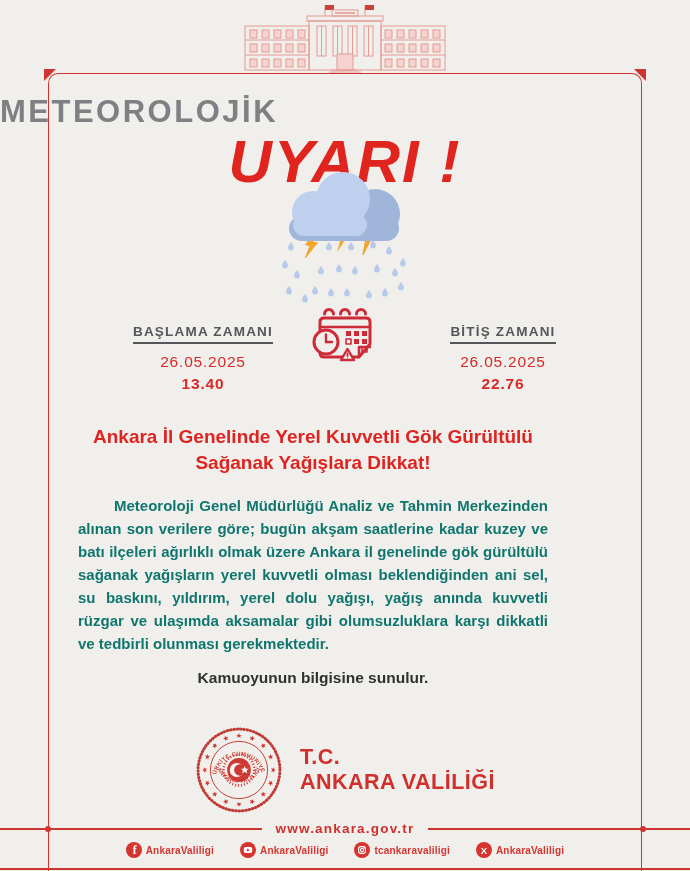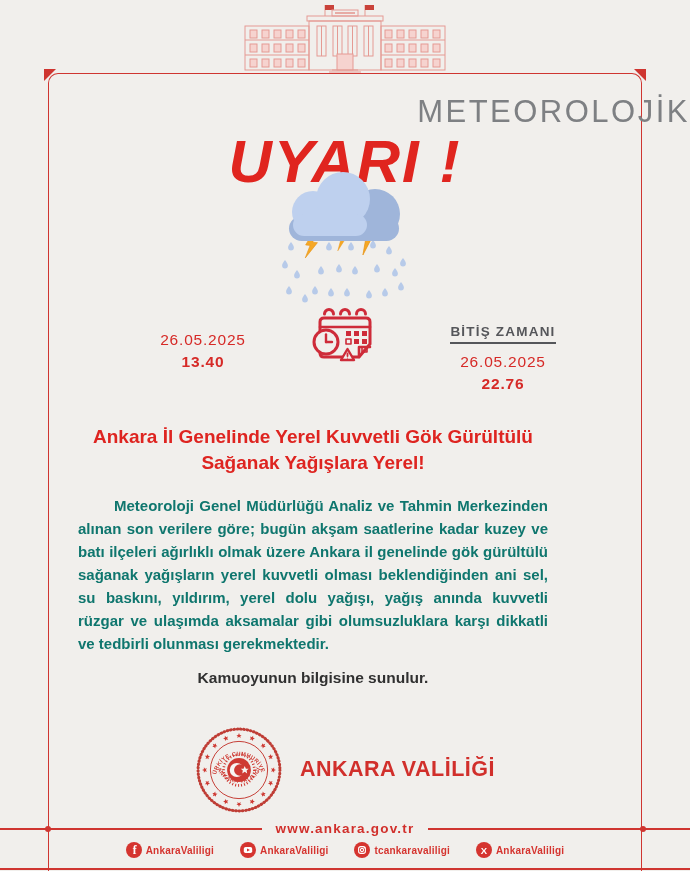--- a/index.html
+++ b/index.html
@@ -20,22 +20,22 @@
   .hline{position:absolute;left:0;right:0;height:1.5px;background:#cf3530;}
   .hline-mid{top:828px;}
   .hline-bottom{top:868px;}
   .dot{position:absolute;width:6px;height:6px;border-radius:50%;background:#cf3530;}
   .dot-l{left:45px;top:826px;}
   .dot-r{left:640px;top:826px;}
   
   .building{position:absolute;top:2px;left:50%;transform:translateX(-50%);}
   
   .title1{
-    position:absolute;top:94px;width:100%;text-align:right;
-    font-size:31px;font-weight:normal;letter-spacing:2.5px;color:#7e8083;
+    position:absolute;top:94px;width:100%;text-align:left;
+    font-size:31px;font-weight:bold;letter-spacing:2.5px;color:#7e8083;
   }
   .title2{
     position:absolute;top:127px;width:100%;text-align:center;
     font-size:60px;font-weight:bold;font-style:italic;letter-spacing:2px;color:#e0251f;
   }
   
   .storm{position:absolute;top:172px;left:50%;transform:translateX(-50%);}
   
   .sched-col{position:absolute;width:190px;text-align:center;}
   .sched-start{top:322px;left:108px;}
@@ -199,20 +199,21 @@
     <g>
       <circle cx="98" cy="42" r="25" fill="#9fb5da"></circle>
       <rect x="12" y="44" width="110" height="25" rx="12.5" fill="#9fb5da"></rect>
       <circle cx="36" cy="40" r="21" fill="#bed0ee"></circle>
       <circle cx="66" cy="27" r="27" fill="#bed0ee"></circle>
       <rect x="16" y="42" width="74" height="22" rx="11" fill="#bed0ee"></rect>
     </g>
   </svg>
 
   <div class="sched-col sched-start">
+    <span class="sched-label">BAŞLAMA ZAMANI</span>
     <div class="sched-date">26.05.2025</div>
     <div class="sched-time">13.40</div>
   </div>
 
   <svg class="cal-icon" width="66" height="64" viewBox="0 0 66 64">
     <g stroke="#ce2b39" fill="none" stroke-linecap="round" stroke-linejoin="round">
       <path stroke-width="3" d="M12 14 H54 q4 0 4 4 V40 L47 53 H12 q-4 0 -4 -4 V18 q0 -4 4 -4 Z"></path>
       <path stroke-width="2.6" d="M47 53 V43 H58"></path>
       <line stroke-width="2.6" x1="8" y1="23" x2="58" y2="23"></line>
       <path stroke-width="3" d="M12.5 10 a4.5 4.5 0 1 1 9 0"></path>
@@ -238,21 +239,21 @@
 
   <div class="sched-col sched-end">
     <span class="sched-label">BİTİŞ ZAMANI</span>
     <div class="sched-date">26.05.2025</div>
     <div class="sched-time">22.76</div>
   </div>
 
   <div class="alert-block">
     <div class="alert-heading">
       <div>Ankara İl Genelinde Yerel Kuvvetli Gök Gürültülü</div>
-      <div>Sağanak Yağışlara Yerel!</div>
+      <div>Sağanak Yağışlara Dikkat!</div>
     </div>
     <p class="alert-body">Meteoroloji Genel Müdürlüğü Analiz ve Tahmin Merkezinden alınan son verilere göre; bugün akşam saatlerine kadar kuzey ve batı ilçeleri ağırlıklı olmak üzere Ankara il genelinde gök gürültülü sağanak yağışların yerel kuvvetli olması beklendiğinden ani sel, su baskını, yıldırım, yerel dolu yağışı, yağış anında kuvvetli rüzgar ve ulaşımda aksamalar gibi olumsuzluklara karşı dikkatli ve tedbirli olunması gerekmektedir.</p>
     <div class="alert-closing">Kamuoyunun bilgisine sunulur.</div>
   </div>
 
   <div class="org-row">
     <svg width="88" height="88" viewBox="0 0 100 100">
       <defs>
         <path id="sealstar" d="M0,-3 L0.9,-0.9 L3,-0.9 L1.45,0.45 L1.85,2.6 L0,1.35 L-1.85,2.6 L-1.45,0.45 L-3,-0.9 L-0.9,-0.9 Z"></path>
         <path id="arcTop" d="M24.5 53 A26.5 26.5 0 0 1 75.5 53"></path>
@@ -284,20 +285,21 @@
       <text font-size="6.4" font-weight="bold" fill="#ce3a33" letter-spacing=".4" font-family="Liberation Sans, sans-serif" text-anchor="middle">
         <textPath href="#arcBottom" startOffset="50%">ANKARA VALİLİĞİ</textPath>
       </text>
       <circle cx="50" cy="50" r="17.5" fill="none" stroke="#ce3a33" stroke-width="3" stroke-dasharray="1.2 2.2"></circle>
       <circle cx="50" cy="50" r="13.5" fill="#ce3a33"></circle>
       <circle cx="47.5" cy="50" r="8" fill="#f7f5f2"></circle>
       <circle cx="51" cy="50" r="6.6" fill="#ce3a33"></circle>
       <use href="#sealstar" transform="translate(56.5 50) scale(1.5)" fill="#f7f5f2"></use>
     </svg>
     <div class="org-name">
+      <div>T.C.</div>
       <div>ANKARA VALİLİĞİ</div>
     </div>
   </div>
 
   <div class="website-row">
     <span class="website">www.ankara.gov.tr</span>
   </div>
 
   <div class="social-row">
     <div class="social-item">

